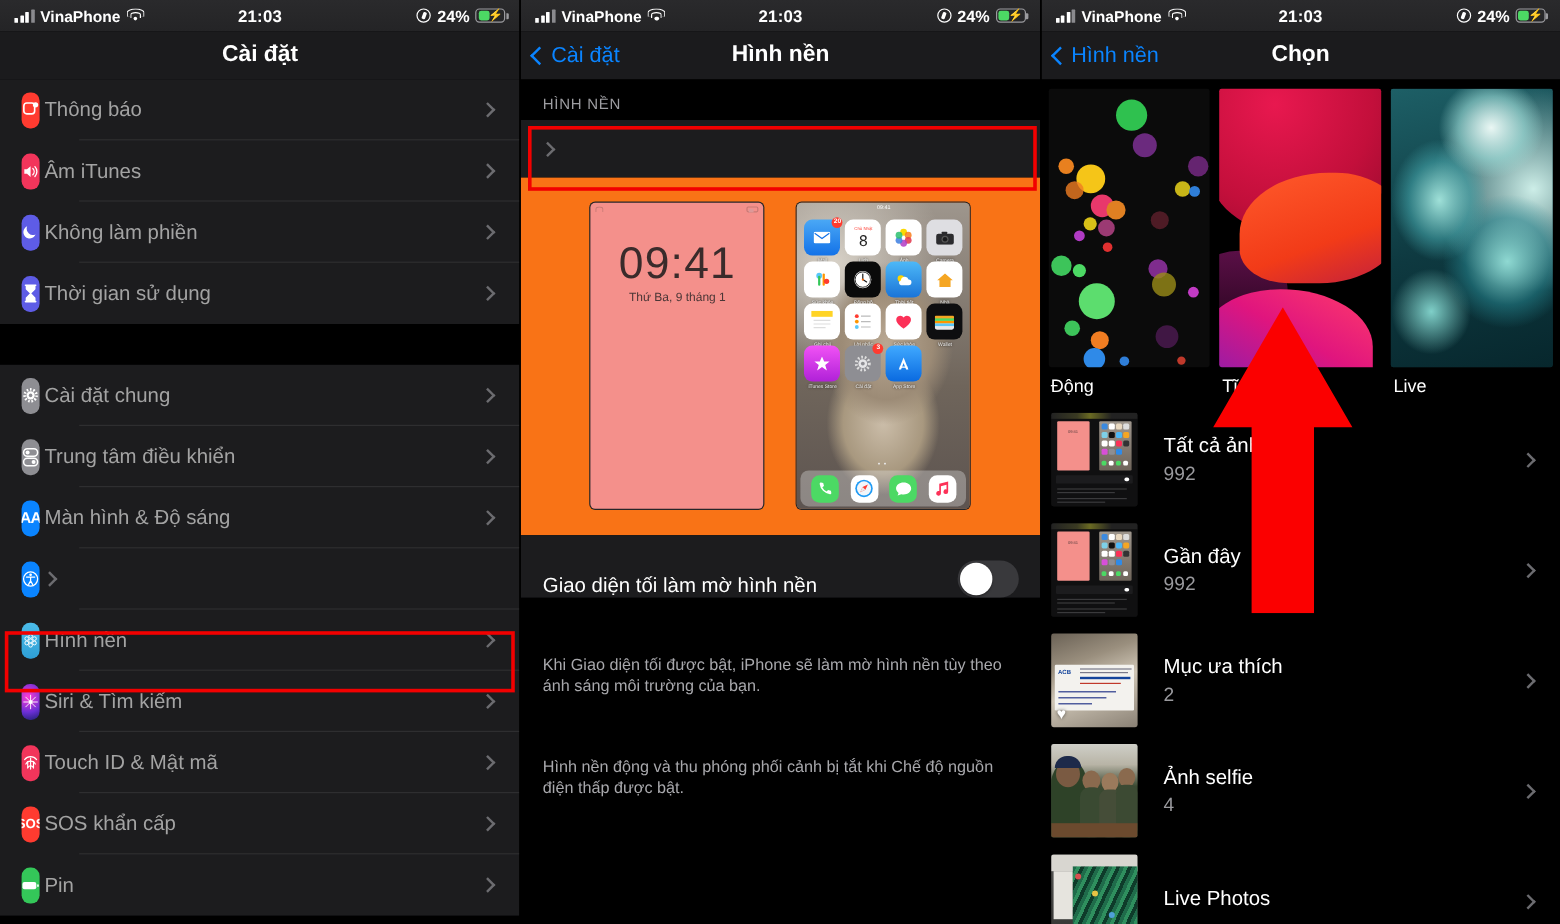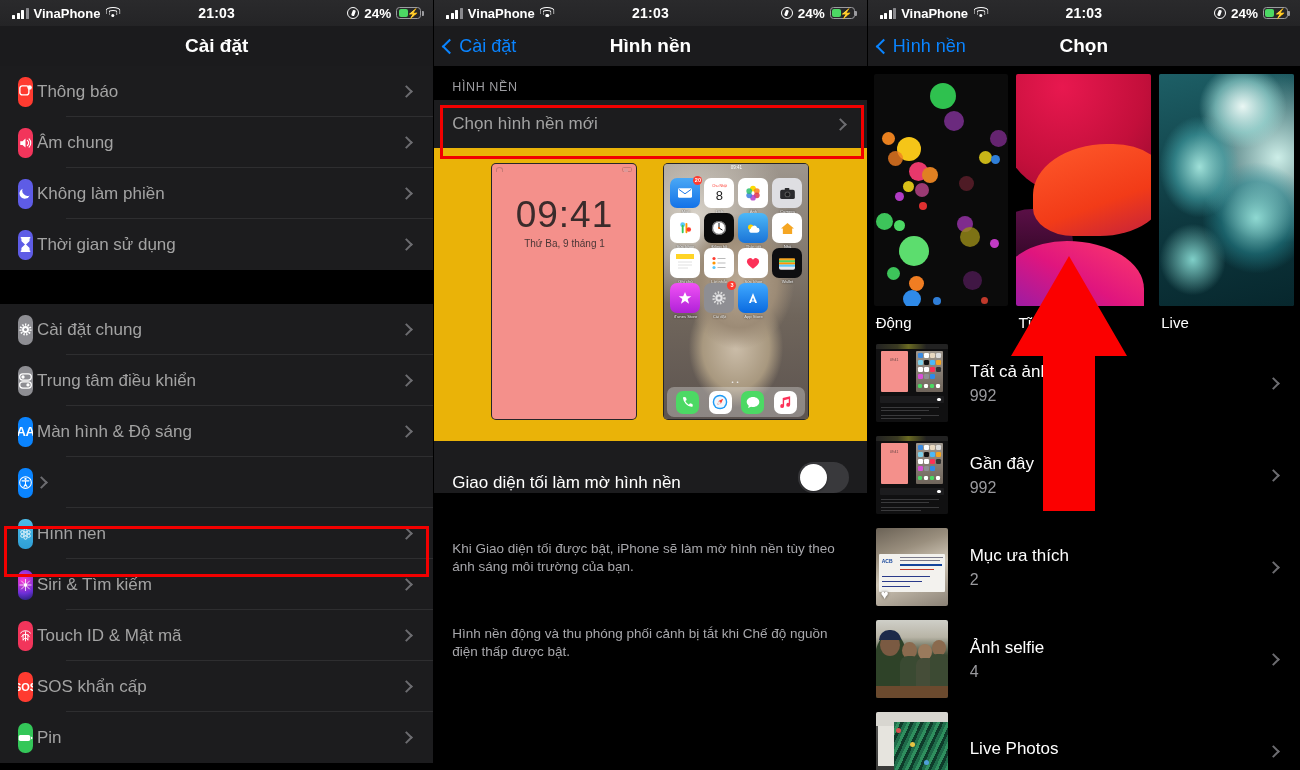--- a/index.html
+++ b/index.html
@@ -63,21 +63,21 @@
   .row-label { color:#a3a3a3; font-size:17px; flex:1 1 auto; }
   .chev { width:9px;height:9px;border-top:2.2px solid #6c6c70;border-right:2.2px solid #6c6c70;
     transform:rotate(45deg); margin-right:22px; flex:0 0 auto;}
   .spacer-black { height:34px; background:#000; }
 
   
   .hl { position:absolute; border:3px solid #f20000; pointer-events:none; z-index:20; }
 
   
   .sec-head { color:#9d9da1; font-size:12.5px; letter-spacing:.6px; padding:14px 0 6px 18px; background:#000;}
-  .wp-previews { display:flex; gap:28px; justify-content:center; padding:16px 0 22px; background:#eab308; }
+  .wp-previews { display:flex; gap:28px; justify-content:center; padding:21px 0 22px; background:#f97316; }
   .phone {
     width:144px;height:255px;border-radius:4px;overflow:hidden;position:relative;
     box-shadow:0 0 0 1px #262628;
   }
   .lock { background:#f4908b; }
   .lock .mini-sb{position:absolute;top:3px;left:4px;right:4px;display:flex;justify-content:space-between;}
   .lock .mini-wifi{width:7px;height:5px;border:1px solid #c77a75;border-bottom:none;border-radius:50% 50% 0 0;}
   .lock .mini-batt{width:10px;height:5px;border:1px solid #c77a75;border-radius:1.5px;}
   .lock .mini-batt i{display:block;height:3px;width:4px;margin:.5px;background:#d99;}
   .lock .time{position:absolute;top:30px;left:0;right:0;text-align:center;color:#3a2b2b;
@@ -217,21 +217,21 @@
         <span class="chev"></span>
           <span class="sep"></span>
       </div>
       <div class="row">
         <span class="app-ico" style="background:#f2355b">
           <svg width="18" height="16" viewBox="0 0 20 18">
               <path d="M3 6.5h3l4-3.5v12l-4-3.5H3z" fill="#fff"></path>
               <path d="M12.5 5.5a5 5 0 010 7M14.8 3.5a8 8 0 010 11" stroke="#fff" stroke-width="1.5" fill="none" stroke-linecap="round"></path>
             </svg>
         </span>
-        <span class="row-label">Âm chung</span>
+        <span class="row-label">Âm iTunes</span>
         <span class="chev"></span>
           <span class="sep"></span>
       </div>
       <div class="row">
         <span class="app-ico" style="background:#5e5ce6">
           <svg width="17" height="17" viewBox="0 0 20 20">
               <path d="M15.5 12.5A7 7 0 016.2 3.5a7 7 0 109.3 9z" fill="#fff"></path>
             </svg>
         </span>
         <span class="row-label">Không làm phiền</span>
@@ -394,21 +394,20 @@
         <span class="chev-l"></span>
         <span>Cài đặt</span>
       </div>
       <div class="nav-title">Hình nền</div>
     </div>
 
     <div class="sec-head">HÌNH NỀN</div>
 
     <div class="group">
       <div class="row" style="height:48px">
-        <span class="row-label" style="padding-left:0">Chọn hình nền mới</span>
         <span class="chev"></span>
       </div>
     </div>
 
     <div class="wp-previews">
 
       <div class="phone lock">
         <div class="mini-sb">
           <span class="mini-wifi"></span>
           <span class="mini-batt">

